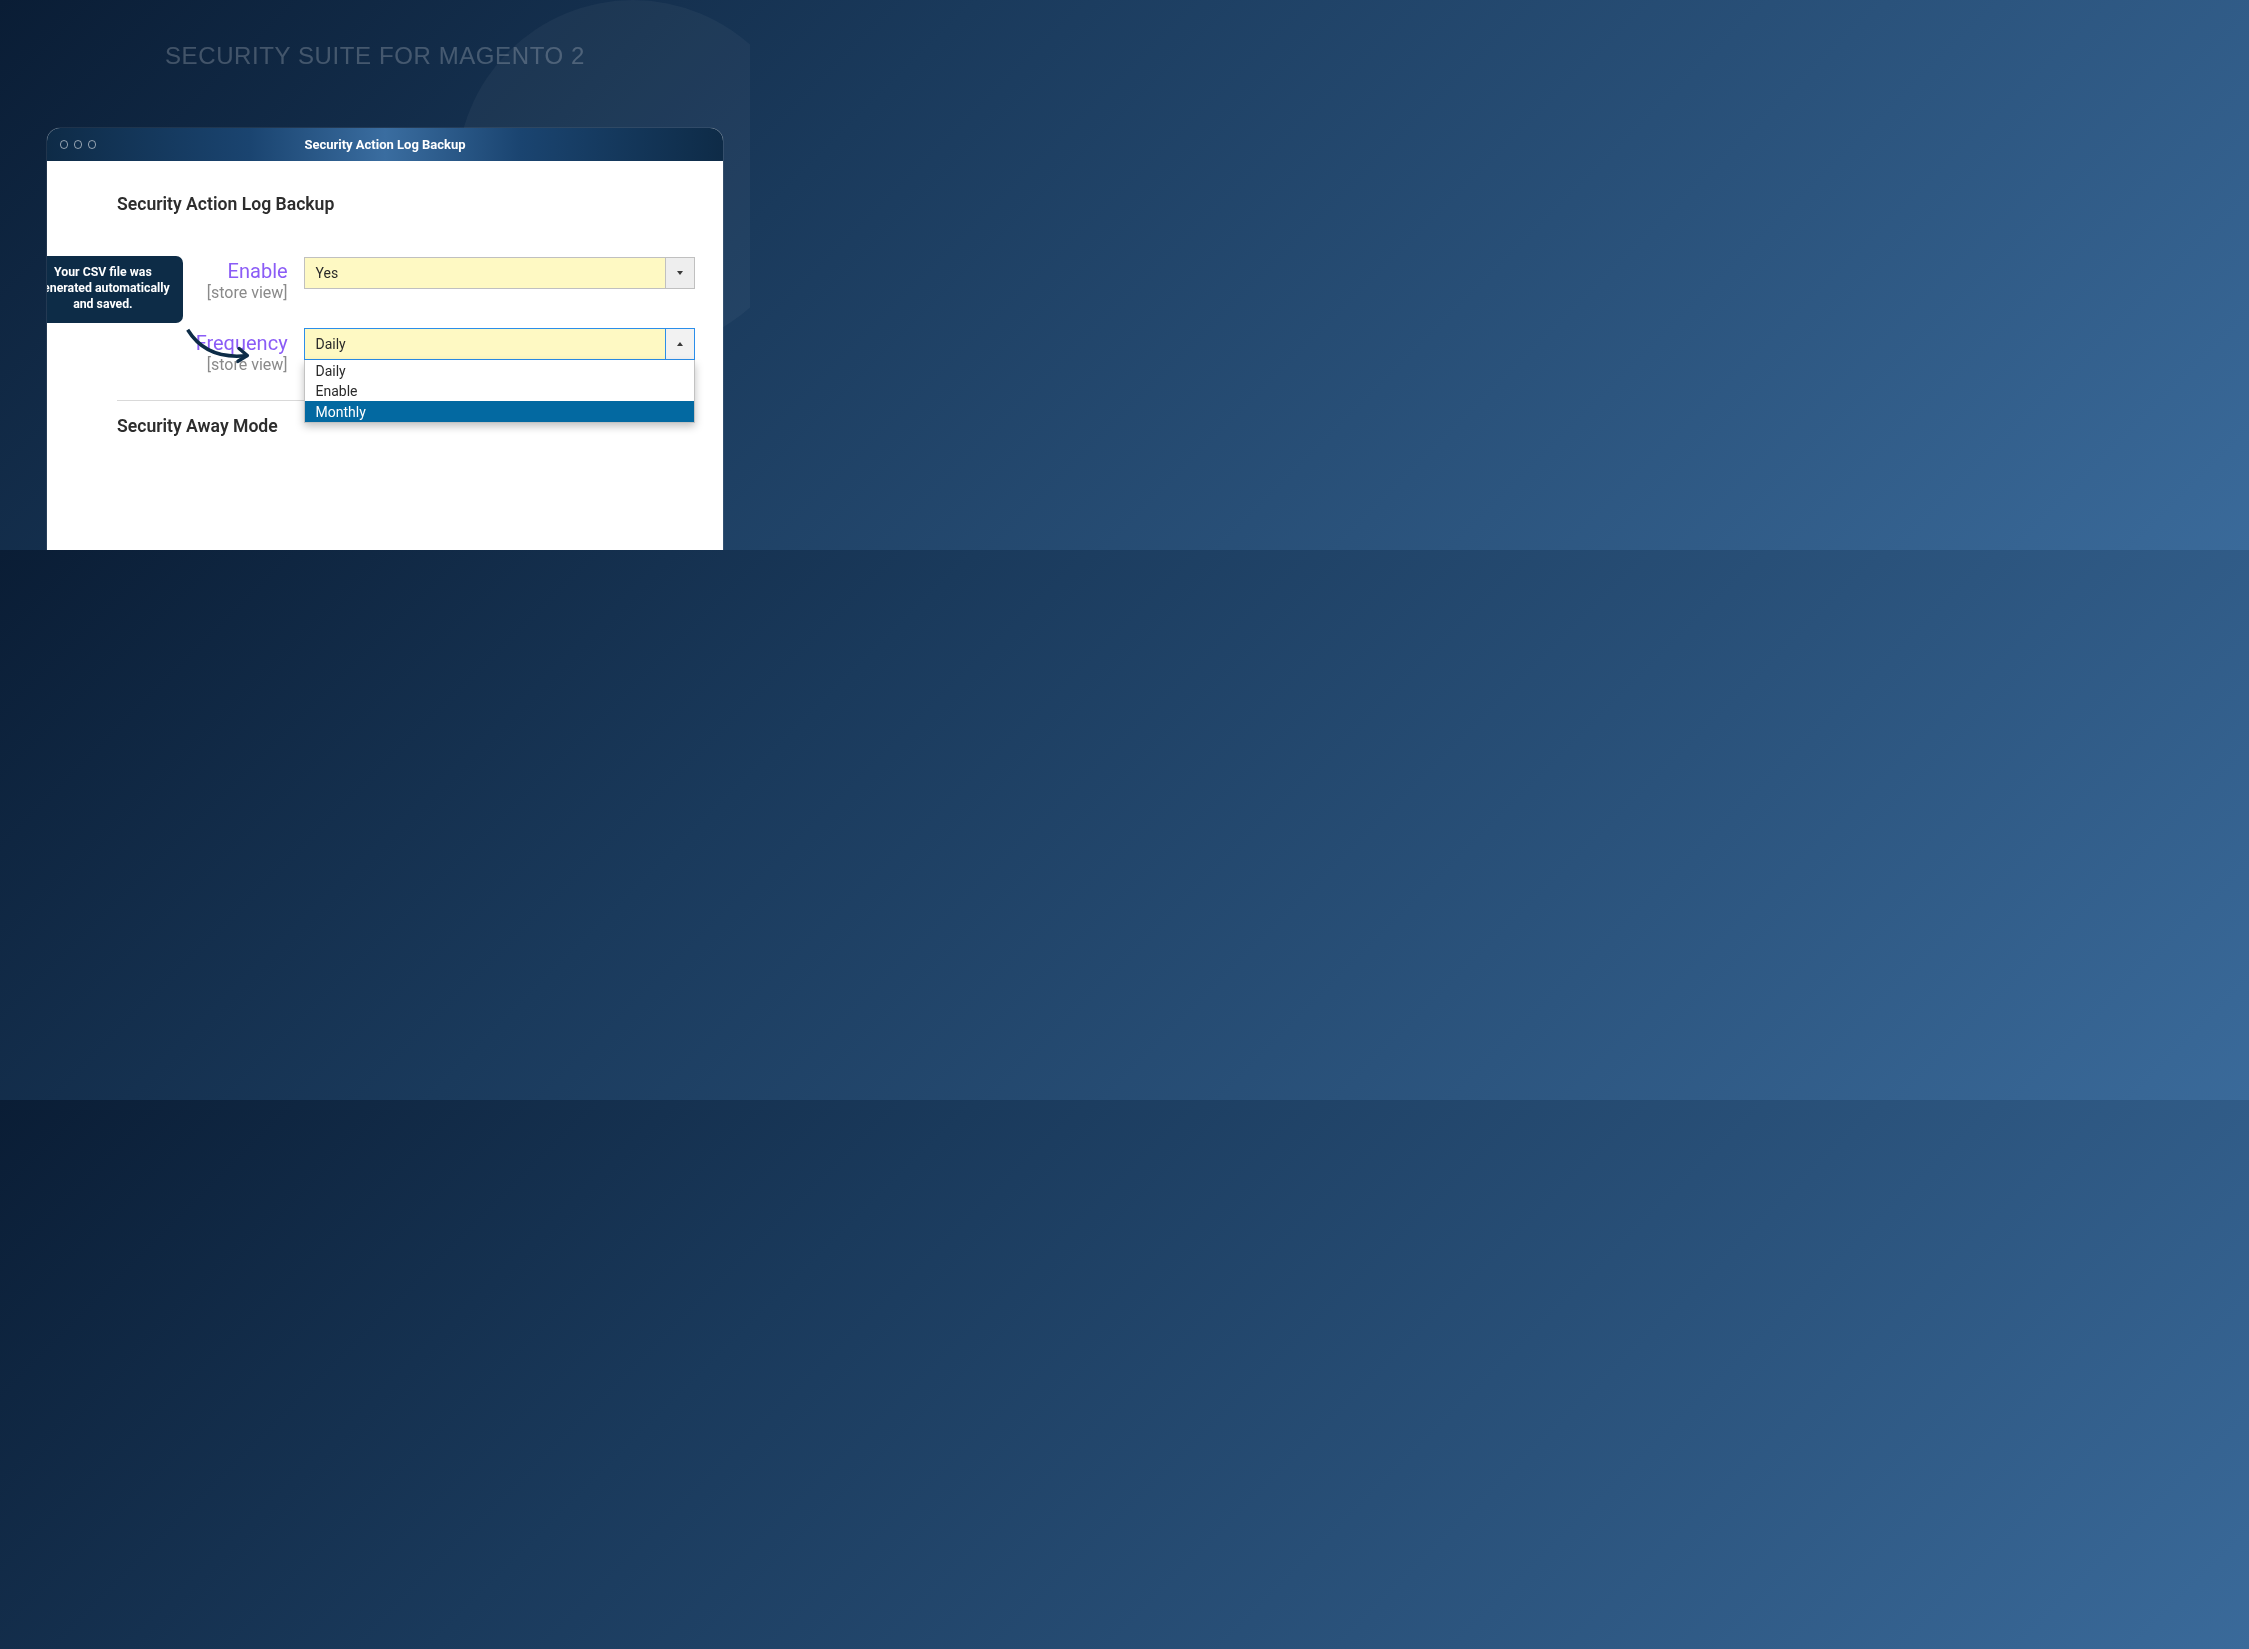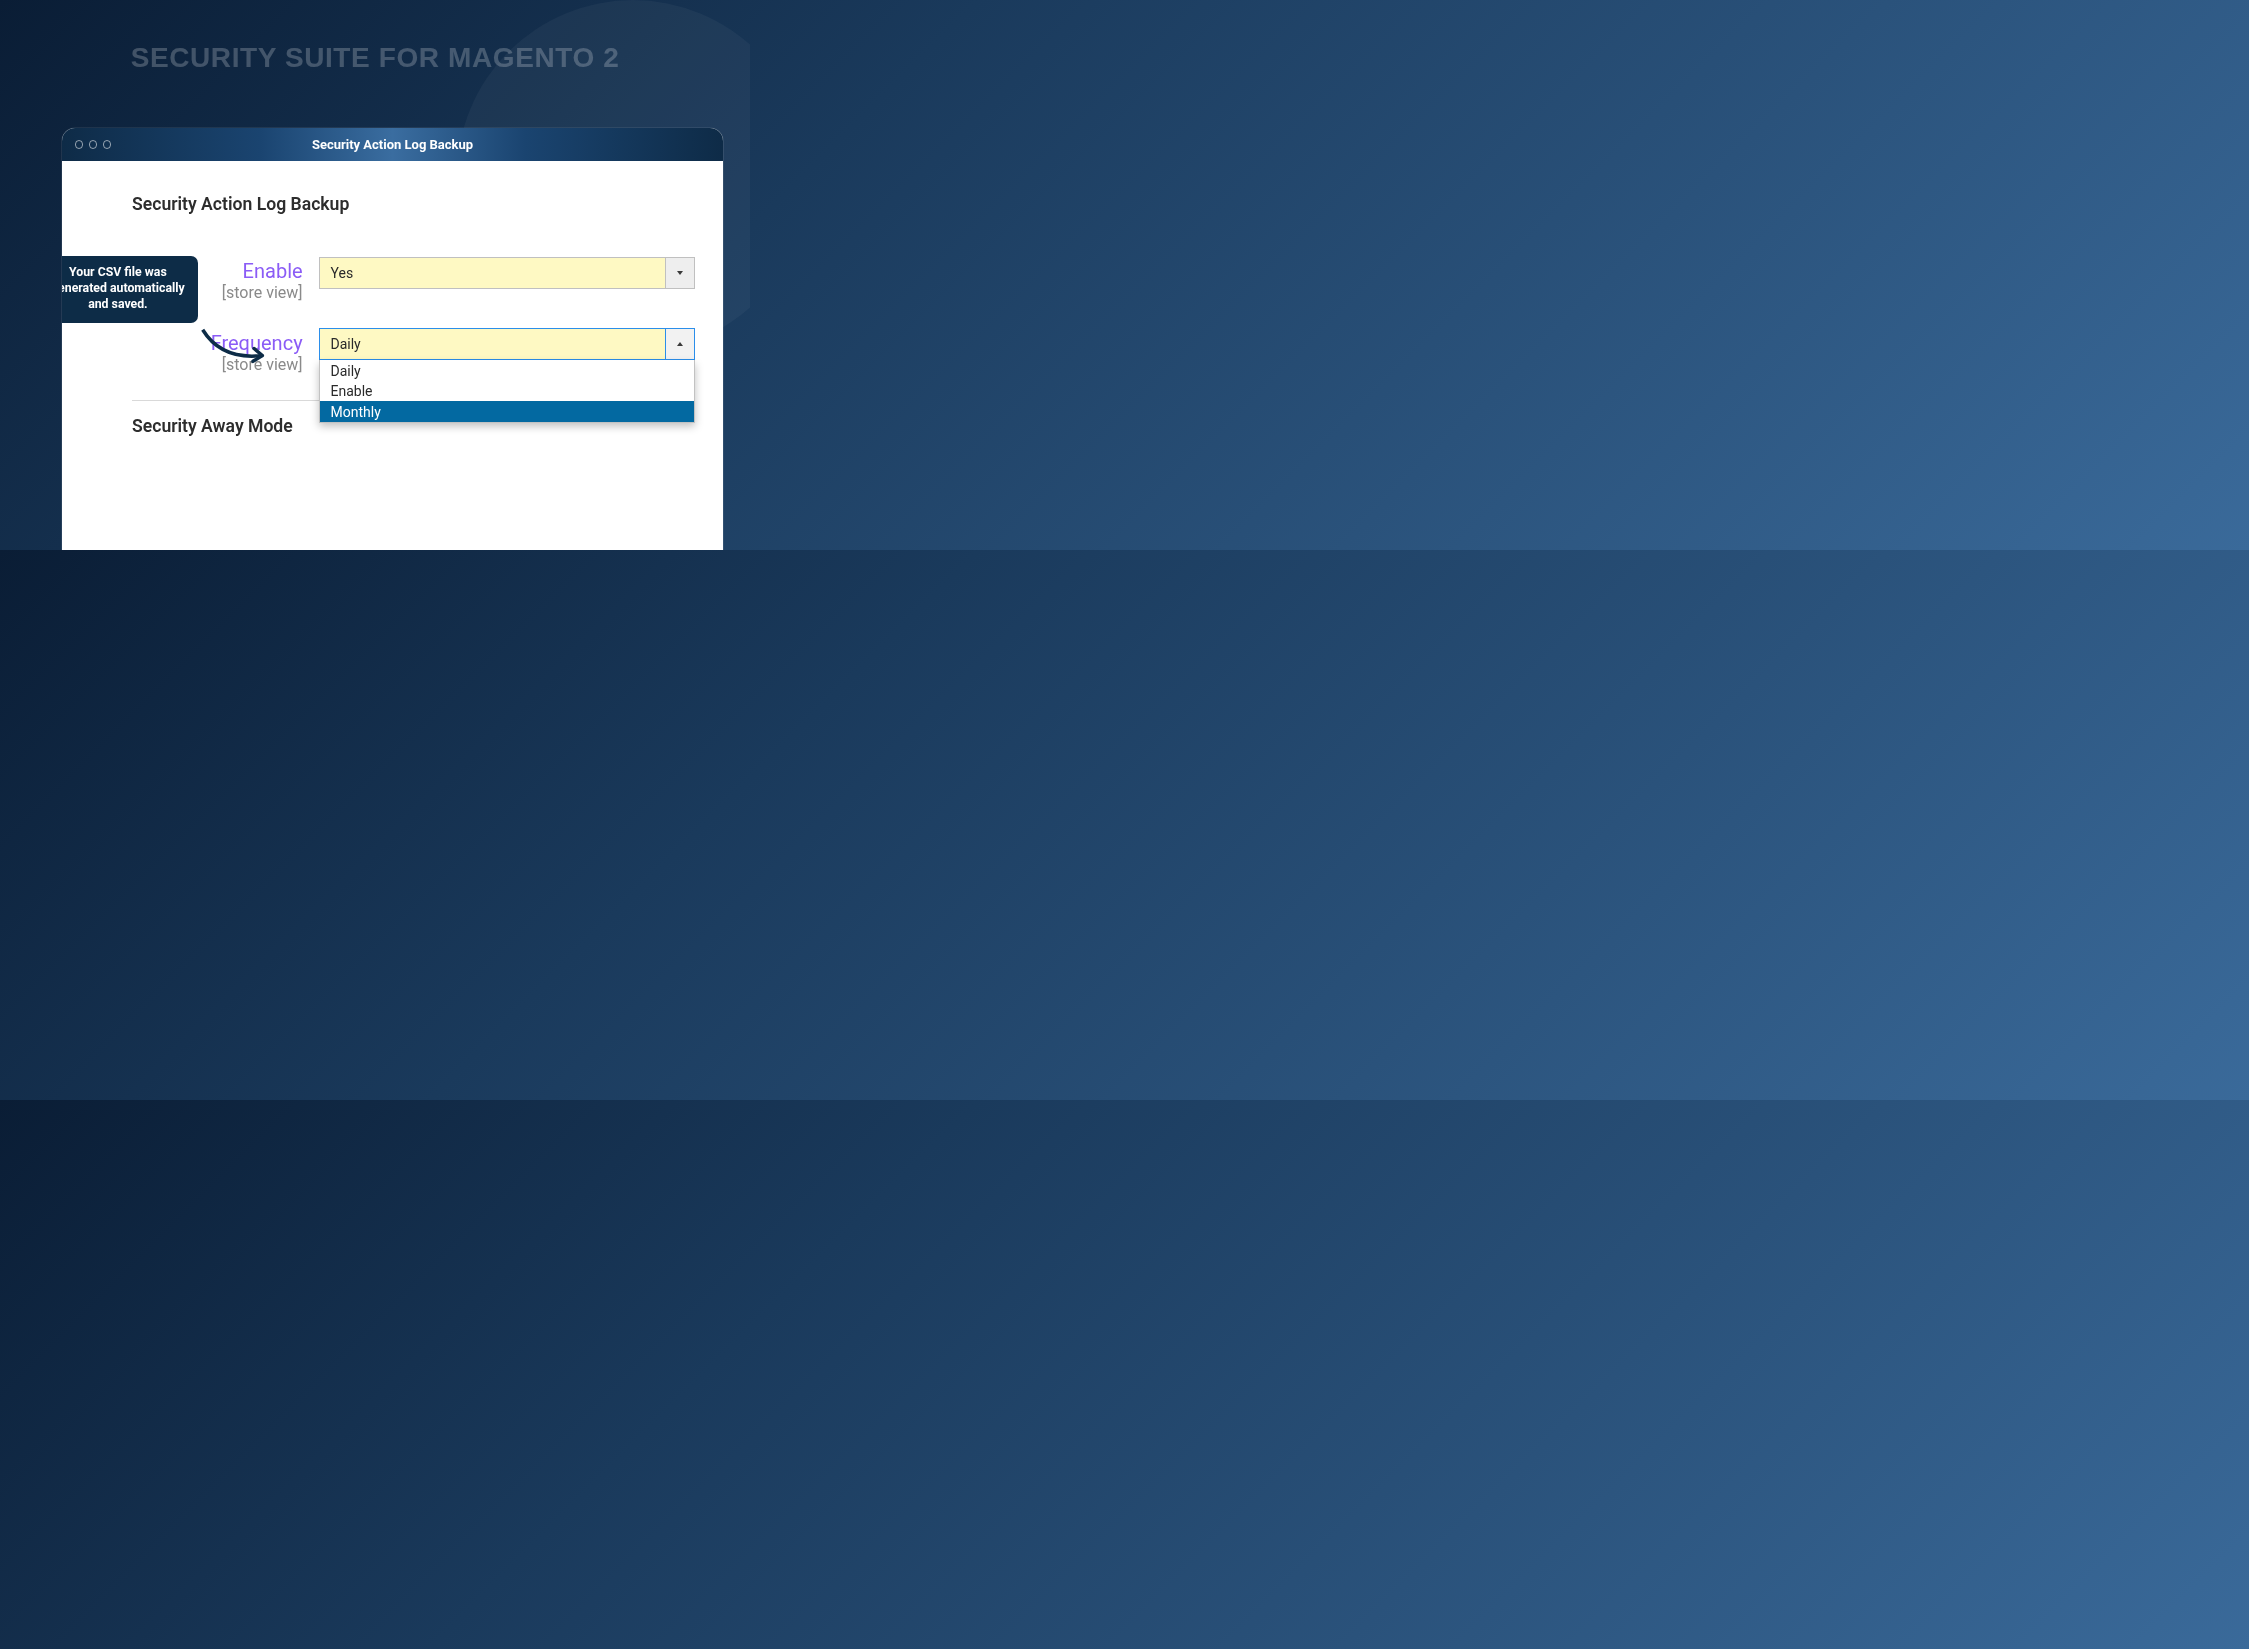--- a/index.html
+++ b/index.html
@@ -19,39 +19,38 @@
     top: 0px;
     width: 352px;
     height: 352px;
     border-radius: 50%;
     background: rgba(255,255,255,0.04);
   }
 
   .hero-title {
     text-align: center;
     color: rgba(255,255,255,0.22);
-    font-weight: 700;
-    font-size: 28px;
+    font-weight: 400;
+    font-size: 24px;
     letter-spacing: 0.6px;
     padding-top: 42px;
     padding-bottom: 26px;
     font-family: Arial, sans-serif;
   }
 
   .browser-window {
     position: absolute;
     left: 47px;
     right: 27px;
     top: 128px;
     bottom: 0;
     background: #fff;
     border-radius: 13px 13px 0 0;
     overflow: hidden;
     box-shadow: 0 0 0 0.6px rgba(255,255,255,0.15);
-    margin-left: 15px;
   }
 
   .titlebar {
     height: 33px;
     background: linear-gradient(90deg, #0e2b47 0%, #1a4470 30%, #3a6da0 50%, #1a4470 70%, #0e2b47 100%);
     display: flex;
     align-items: center;
     position: relative;
   }
   .traffic-lights {

